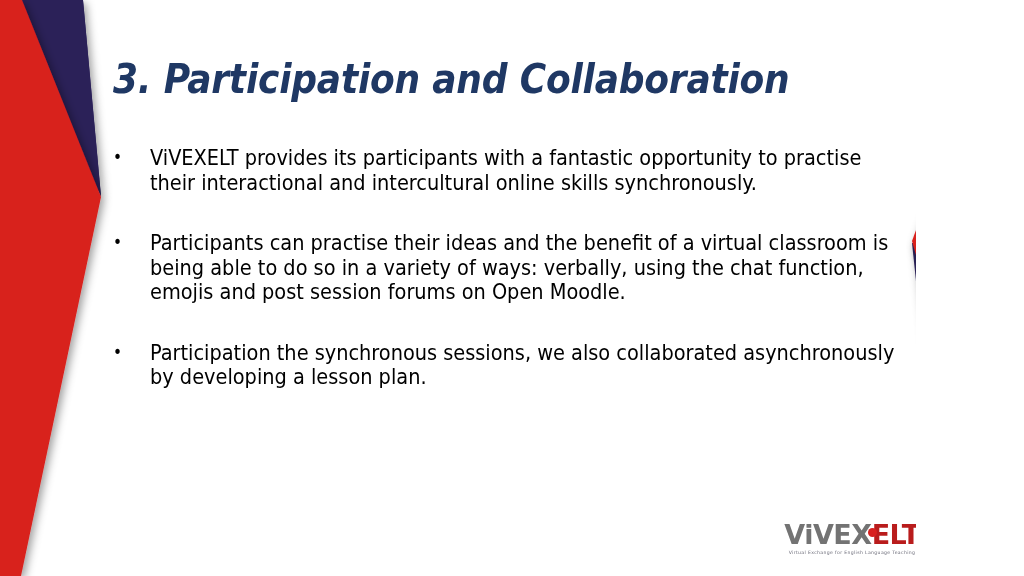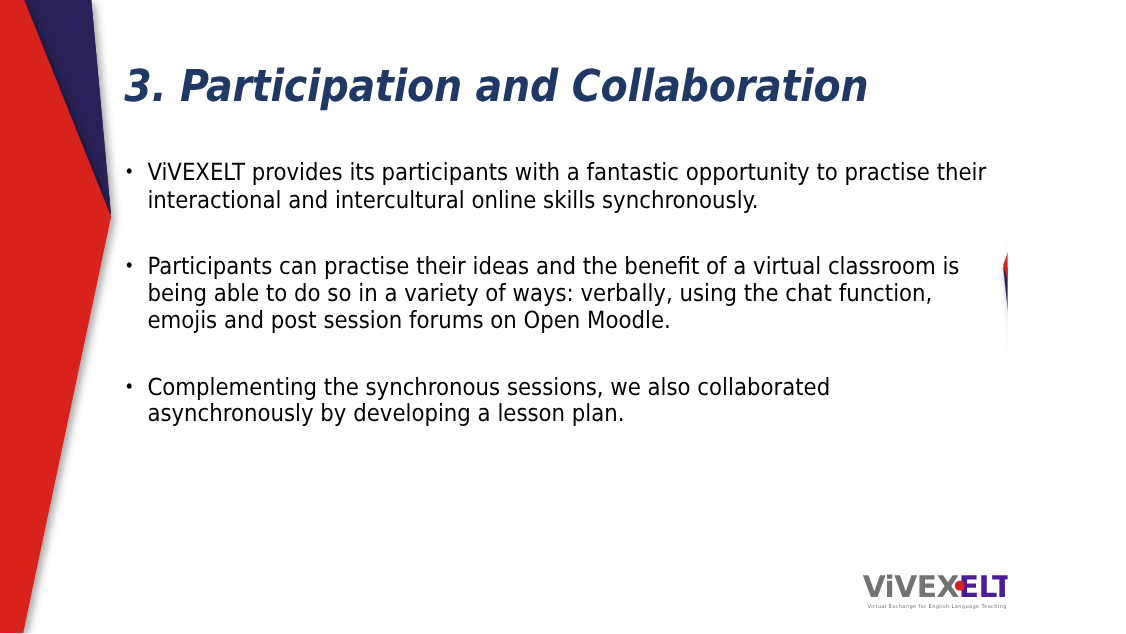--- a/index.html
+++ b/index.html
@@ -61,20 +61,21 @@
   .bullet-row:last-child { margin-bottom: 0; }
   .bullet-mark {
     flex: 0 0 auto;
     width: 21px;
     font-size: 17px;
     line-height: 1.35;
     color: #000000;
   }
   .bullet-text {
     flex: 1 1 auto;
+    margin-left: 16px;
   }
 
   
   #logo {
     position: absolute;
     left: 776px;
     top: 521px;
     width: 152px;
     height: 44px;
     text-align: center;
@@ -83,21 +84,21 @@
     font-family: "DejaVu Sans", "Liberation Sans", sans-serif;
     font-size: 27px;
     font-weight: bold;
     letter-spacing: -0.5px;
     line-height: 1;
     white-space: nowrap;
     position: relative;
     display: inline-block;
   }
   .logo-red  { color: #737373; }
-  .logo-navy { color: #4c1d95; text-align: right; }
+  .logo-navy { color: #b91c1c; text-align: right; }
   #logo-dot {
     position: absolute;
     width: 9px;
     height: 9px;
     border-radius: 50%;
     background: #D8201F;
     left: 84px;
     top: 7px;
   }
   #logo-tagline {
@@ -141,21 +142,21 @@
       <span class="bullet-text">ViVEXELT provides its participants with a fantastic opportunity to practise their interactional and intercultural online skills synchronously.</span>
     </div>
 
     <div class="bullet-row">
       <span class="bullet-mark">•</span>
       <span class="bullet-text">Participants can practise their ideas and the benefit of a virtual classroom is being able to do so in a variety of ways: verbally, using the chat function, emojis and post session forums on Open Moodle.</span>
     </div>
 
     <div class="bullet-row">
       <span class="bullet-mark">•</span>
-      <span class="bullet-text">Complementing the synchronous sessions, we also collaborated asynchronously by developing a lesson plan.</span>
+      <span class="bullet-text">Participation the synchronous sessions, we also collaborated asynchronously by developing a lesson plan.</span>
     </div>
 
   </div>
 
   <div id="logo">
     <div id="logo-word">
       <span class="logo-red">ViV</span><span class="logo-red">E</span><span class="logo-red">X</span><span class="logo-navy">ELT</span>
       <span id="logo-dot"></span>
     </div>
     <div id="logo-tagline">Virtual Exchange for English Language Teaching</div>

